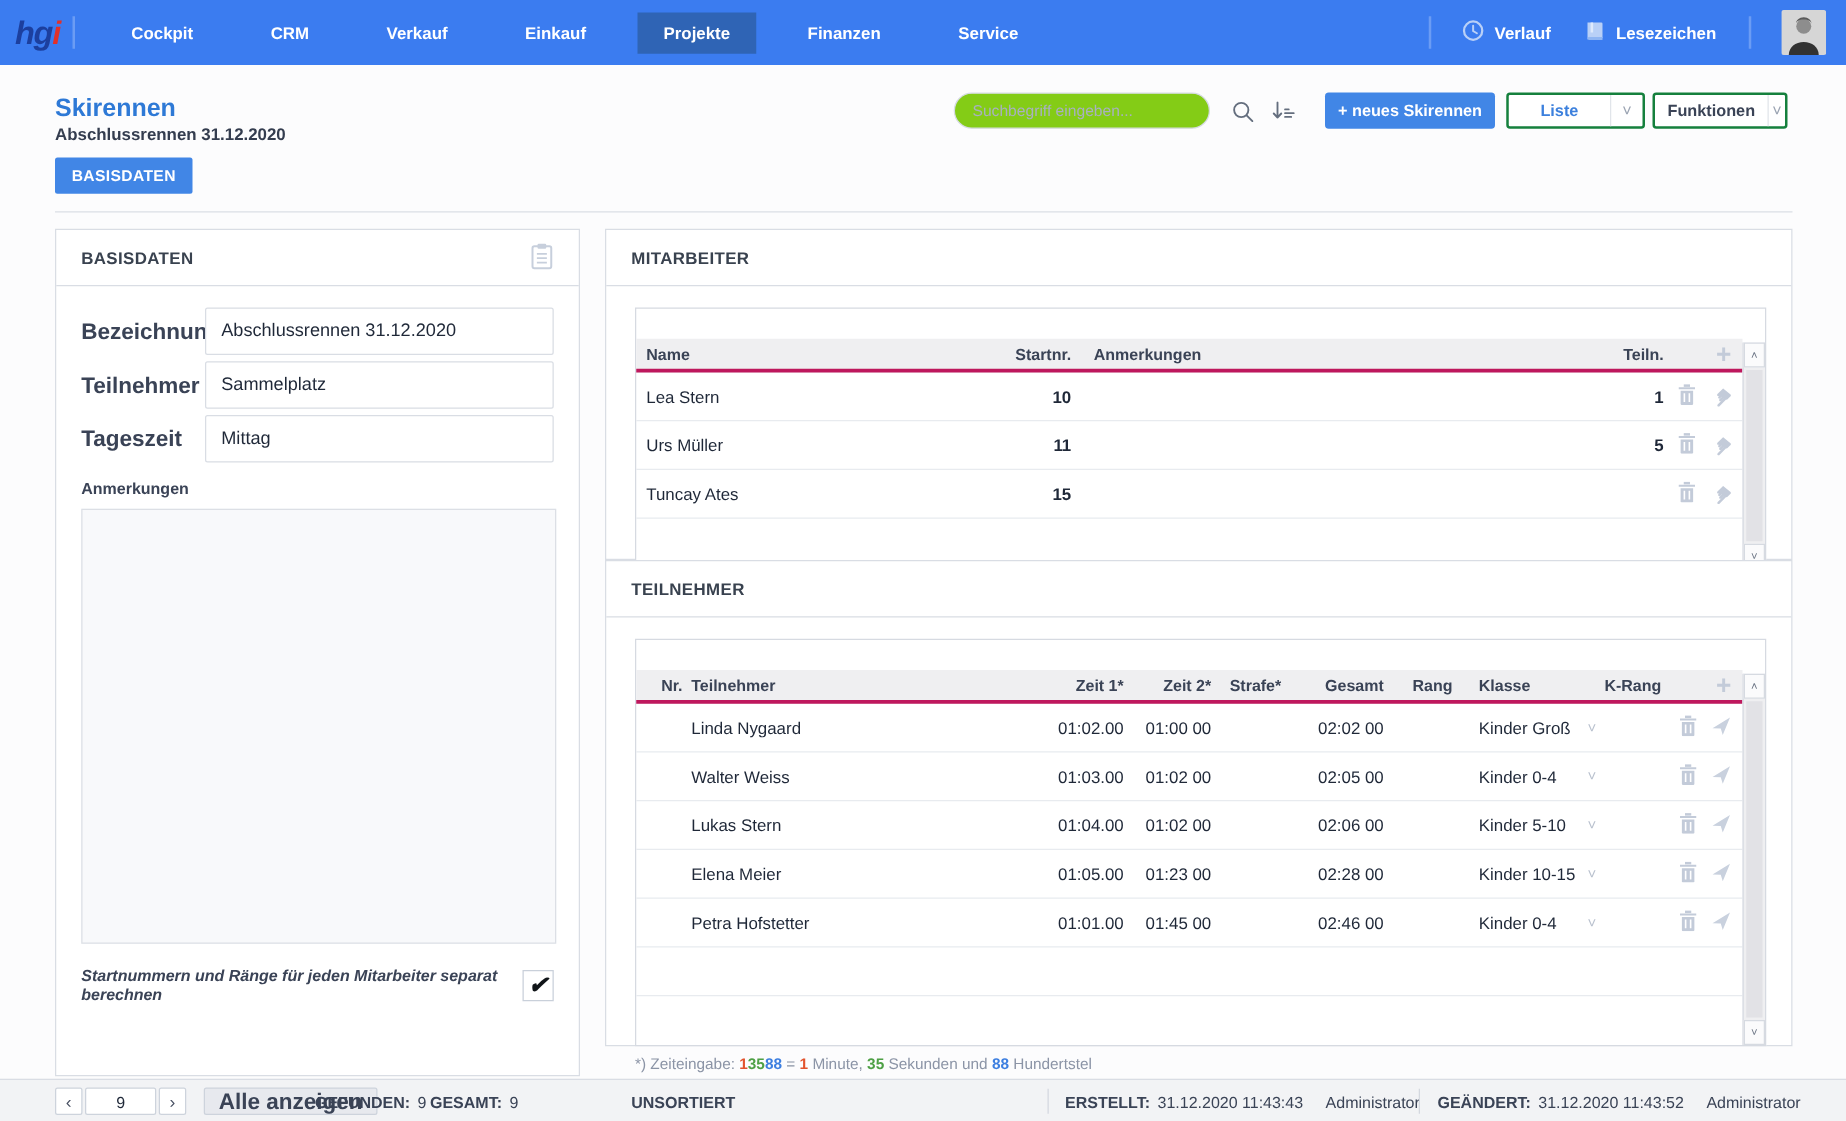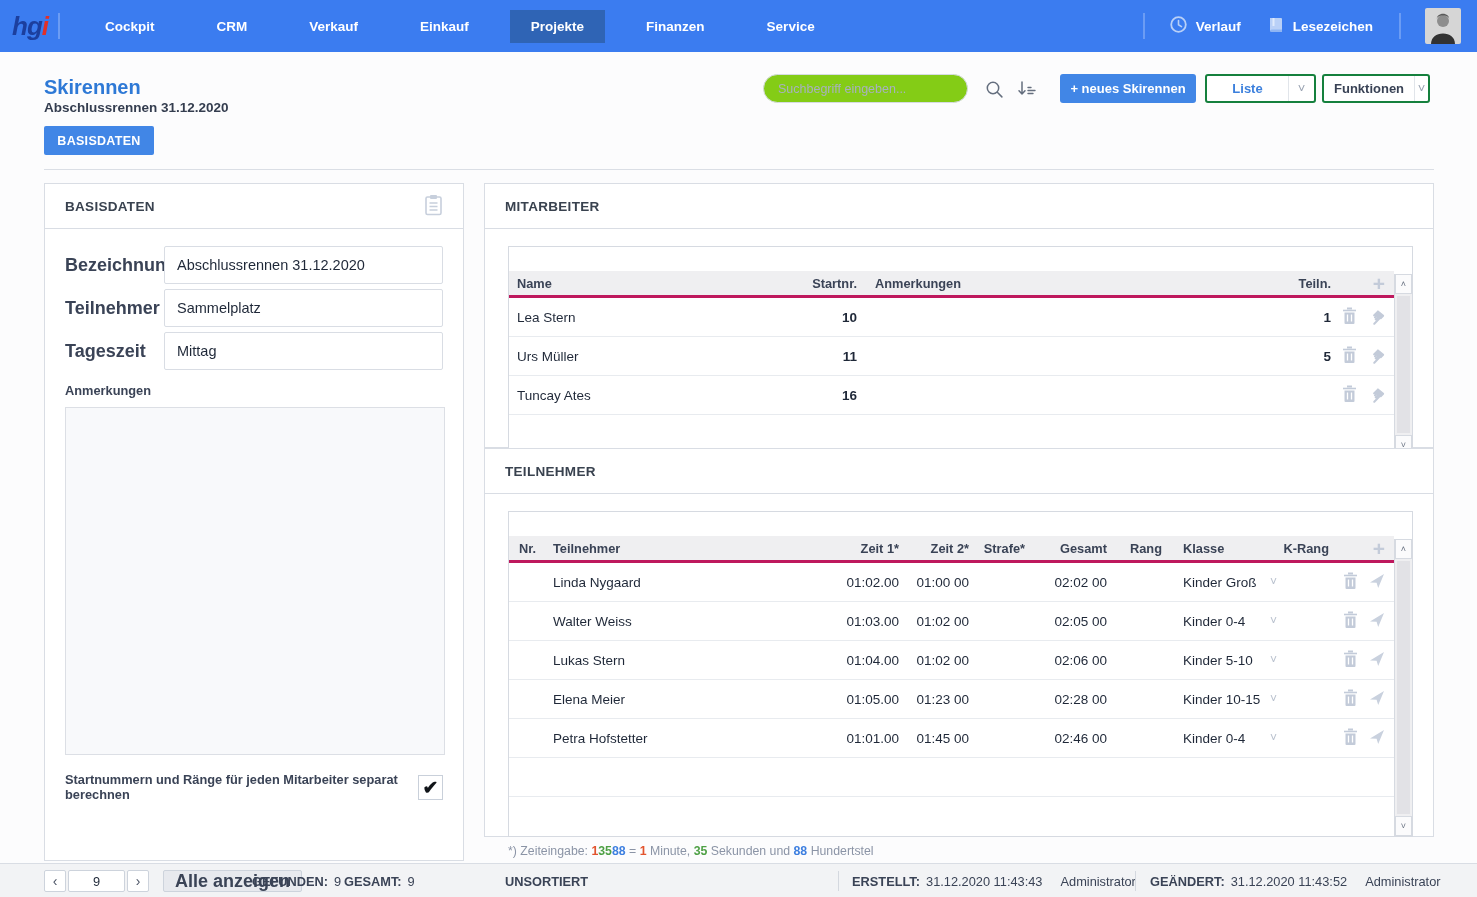--- a/index.html
+++ b/index.html
@@ -48,21 +48,21 @@
   .form { padding:17px 20px 0; }
   .frow { display:flex; align-items:center; margin-bottom:5px; }
   .flabel { width:99px; flex:none; font-size:18px; font-weight:600; color:#3a4356; }
   .finput { flex:1; height:38px; border:1px solid #d9dde4; border-radius:2px; padding:0 12px; font-size:14.5px; color:#1f2838; outline:none; background:#fff; min-width:0; font-family:"Liberation Sans",sans-serif; }
   .datewrap { flex:1; position:relative; min-width:0; }
   .datewrap + .datewrap { margin-left:5px; }
   .datewrap .finput { width:100%; padding-right:26px; }
   .cal-ico { position:absolute; right:7px; top:12px; }
   .anm-label { font-size:12.8px; font-weight:600; color:#3a4356; margin:13px 0 9px; }
   .anm-area { width:380px; height:348px; background:#f8f9fb; border:1px solid #dcdfe5; resize:none; outline:none; }
-  .check-row { display:flex; align-items:center; justify-content:space-between; margin-top:13px; }
+  .check-row { display:flex; align-items:center; justify-content:space-between; margin-top:13px;font-style:italic; }
   .check-label { font-size:12.8px; font-weight:600; color:#3a4356; width:340px; }
   .checkbox { width:25px; height:25px; border:1px solid #c9d0da; background:#fff; display:flex; align-items:center; justify-content:center; font-size:19px; font-weight:bold; color:#101418; cursor:pointer; }
 
   
   .tbl { margin:17px 0 0 23px; width:905px; border:1px solid #d6dae1; position:relative; background:#fff; }
   .tbl-inner { margin-right:18px; }
   .tbl-head { height:27px; background:#efeff1; display:flex; align-items:center; border-bottom:3px solid #be185d; font-size:12.8px; font-weight:bold; color:#3a4356;margin-top:24px; }
   .trow { height:39px; display:flex; align-items:center; border-bottom:1px solid #e8ebef; font-size:13.5px; color:#1f2838; }
   .trow:last-child { border-bottom:none; }
   .cell { white-space:nowrap; overflow:hidden; }
@@ -76,21 +76,21 @@
   .sb-thumb { position:absolute; left:2px; right:2px; top:22px; bottom:22px; background:#e2e2e6; }
 
   
   .m-name { width:265px; padding-left:8px; }
   .m-startnr { width:83px; text-align:right; }
   .m-anm { width:432px; padding-left:18px; }
   .m-teiln { width:42px; text-align:right; }
   .m-fill { height:40px; }
 
   
-  .t-nr { width:37px; padding-left:10px; }
+  .t-nr { width:37px; padding-left:10px;text-align:right; }
   .t-name { width:253px; padding-left:7px; }
   .t-zeit1 { width:100px; text-align:right; }
   .t-zeit2 { width:70px; text-align:right; }
   .t-strafe { width:56px; text-align:right; }
   .t-gesamt { width:82px; text-align:right; }
   .t-rang { width:55px; text-align:right; }
   .t-klasse { width:117px; padding-left:21px; display:flex; align-items:center; justify-content:space-between; }
   .t-klasse .dd { color:#b9c1ce; font-size:12px; cursor:pointer; padding-right:2px; }
   .t-krang { width:50px; text-align:right; }
 
@@ -262,21 +262,21 @@
                   <path d="M1 3.5h13" stroke="#c3cbd9" stroke-width="1.6"></path>
                   <rect x="5" y="0.5" width="5" height="2" fill="#c3cbd9"></rect>
                   <path d="M2.5 5.5h10V16a1 1 0 0 1-1 1h-8a1 1 0 0 1-1-1z" fill="#c3cbd9"></path>
                   <path d="M5.5 7.5v7M9.5 7.5v7" stroke="#fff" stroke-width="1.3"></path>
                 </svg></span>
             <span class="hand">☛</span>
           </span>
         </div>
         <div class="trow">
           <span class="cell m-name">Tuncay Ates</span>
-          <span class="cell m-startnr num">16</span>
+          <span class="cell m-startnr num">15</span>
           <span class="cell m-anm"></span>
           <span class="cell m-teiln num"></span>
           <span class="actions">
             <span><svg width="15" height="17" viewBox="0 0 15 17">
                   <path d="M1 3.5h13" stroke="#c3cbd9" stroke-width="1.6"></path>
                   <rect x="5" y="0.5" width="5" height="2" fill="#c3cbd9"></rect>
                   <path d="M2.5 5.5h10V16a1 1 0 0 1-1 1h-8a1 1 0 0 1-1-1z" fill="#c3cbd9"></path>
                   <path d="M5.5 7.5v7M9.5 7.5v7" stroke="#fff" stroke-width="1.3"></path>
                 </svg></span>
             <span class="hand">☛</span>

